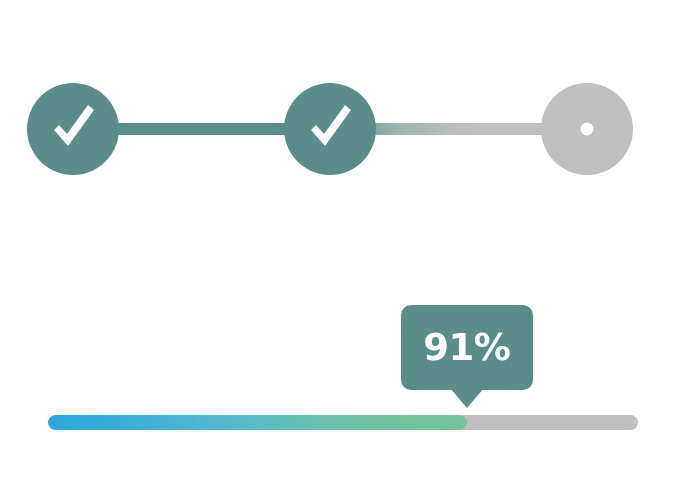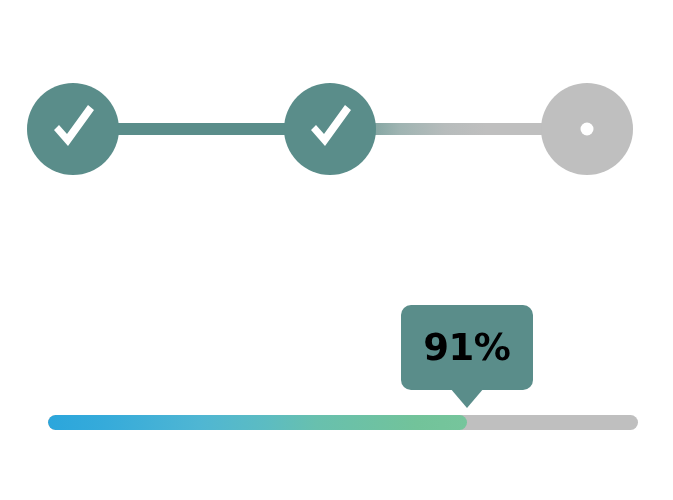--- a/index.html
+++ b/index.html
@@ -42,21 +42,21 @@
     width: 132px;
     height: 85px;
     background: #5a8d8a;
     border-radius: 10px;
     box-sizing: border-box;
     display: flex;
     align-items: center;
     justify-content: center;
   }
   .tooltip-value {
-    color: #000000;
+    color: #ffffff;
     font-family: "DejaVu Sans", sans-serif;
     font-size: 37px;
     font-weight: bold;
     line-height: 1;
     letter-spacing: -0.5px;
     user-select: none;
   }
   .tooltip-pointer {
     position: absolute;
     left: 449px;

